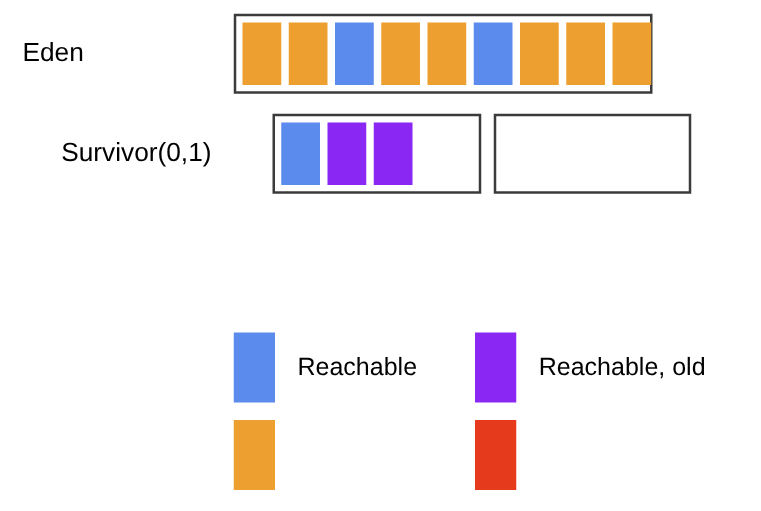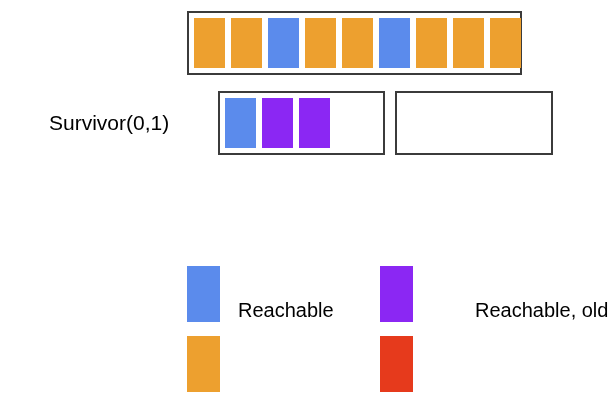--- a/index.html
+++ b/index.html
@@ -69,48 +69,49 @@
     position: absolute;
     left: 0;
     top: 260px;
     width: 609px;
     height: 110px;
   }
   .legend-entry {
     position: absolute;
     height: 56px;
     display: flex;
-    align-items: flex-end;
+    align-items: center;
   }
   .legend-swatch {
     width: 33px;
     height: 56px;
     flex: 0 0 auto;
   }
   .legend-swatch.reachable      { background: #5b8bec; }
   .legend-swatch.unreachable    { background: #eda02f; }
   .legend-swatch.reachable-old  { background: #8b27f3; }
   .legend-swatch.unreachable-old{ background: #e63a1c; }
   .legend-text {
     margin-left: 18px;
     font-size: 20px;
     color: #000000;
     white-space: nowrap;
   }
   .lg-c0 { left: 187px; }
-  .lg-c1 { left: 380px; gap: 44px; }
+  .lg-c1 { left: 380px; }
   .lg-r0 { top: 6px; }
   .lg-r1 { top: 76px; }
 </style>
 </head>
 <body>
 
 <div id="diagram">
 
   <div class="region-row" style="top:11px;">
+    <div class="region-label">Eden</div>
     <div class="segment-box" style="left:187px; width:335px;">
       <div class="slot-strip">
         <div class="slot unreachable"></div>
         <div class="slot unreachable"></div>
         <div class="slot reachable"></div>
         <div class="slot unreachable"></div>
         <div class="slot unreachable"></div>
         <div class="slot reachable"></div>
         <div class="slot unreachable"></div>
         <div class="slot unreachable"></div>

